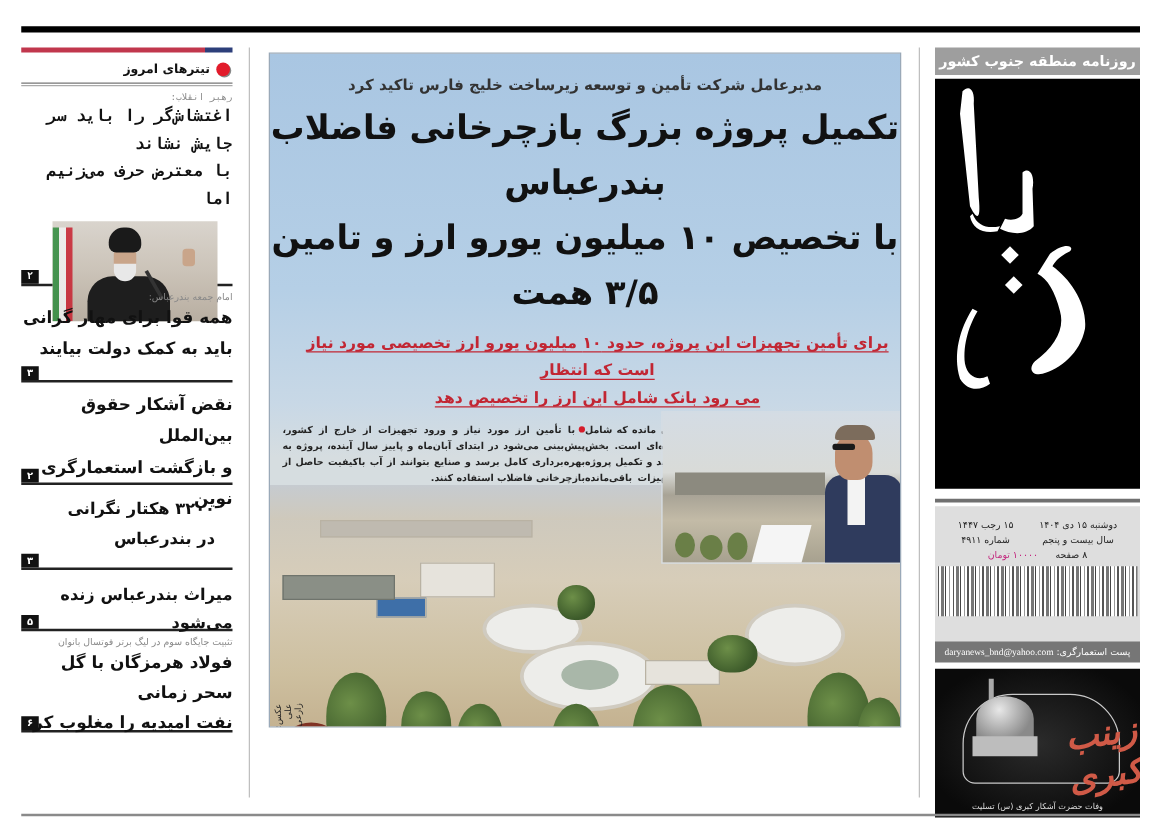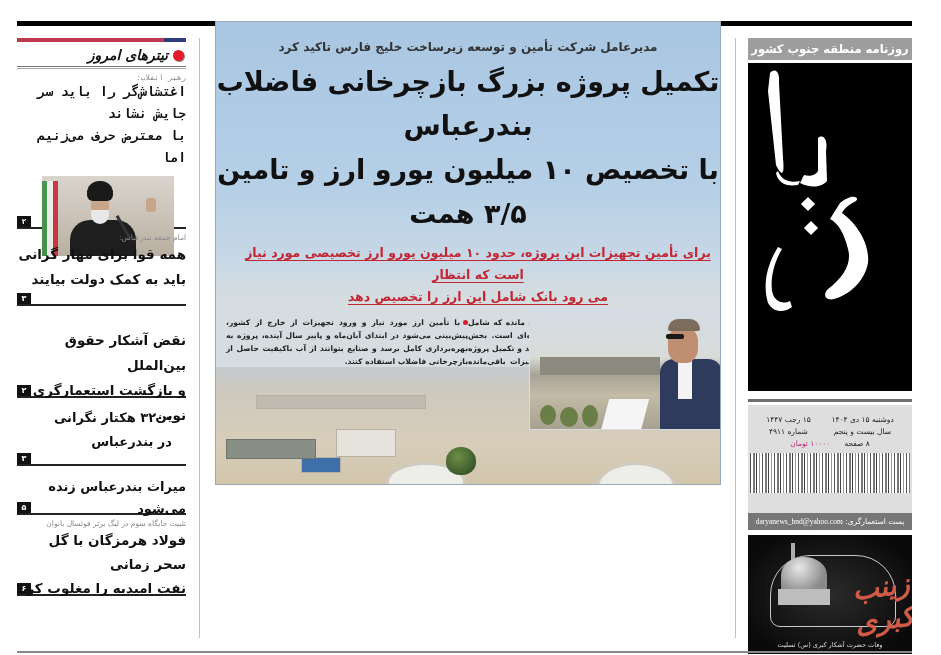--- a/index.html
+++ b/index.html
@@ -10,40 +10,40 @@
   .bottom-rule { position: absolute; left: 17px; top: 651px; width: 895px; height: 2px; background: #8a8a8a; }
   .vsep { position: absolute; width: 1px; background: #bfbfbf; }
 
   
   .left-col { position: absolute; left: 17px; top: 38px; width: 169px; height: 600px; }
   .left-col .accent-bar { height: 4px; display: flex; direction: ltr; }
   .left-col .accent-bar .red { flex: 1; background: #c1374d; }
   .left-col .accent-bar .blue { width: 22px; background: #2d3f7a; }
   .section-head { display: flex; align-items: center; justify-content: flex-start; height: 22px; margin-top: 2px; }
   .section-head .dot { width: 11px; height: 11px; border-radius: 50%; background: #e21b2b; margin-left: 5px; margin-right: 2px; box-shadow: 1px 1px 0 #888; }
-  .section-head .title { font-size: 14px; font-weight: bold; font-style: italic; color: #111; }
+  .section-head .title { font-size: 10px; font-weight: bold; color: #111; }
   .double-rule { border-top: 1px solid #777; border-bottom: 1px solid #aaa; height: 3px; margin-bottom: 4px; }
 
   .tease { position: relative; border-bottom: 2px solid #222; padding-bottom: 2px; }
   .tease .kicker { font-size: 7.5px; color: #888; text-align: right; margin-top: 4px; }
   .tease .head { font-size: 13px; font-weight: bold; line-height: 22px; text-align: right; color: #111; }
   .tease .page-num { position: absolute; left: 0; bottom: 0; width: 14px; height: 11px; background: #111; color: #fff; font-size: 8px; font-weight: bold; text-align: center; line-height: 11px; direction: ltr; }
   .tease-photo { width: 132px; height: 80px; margin: 6px 12px 4px auto; position: relative; overflow: hidden;
     background: linear-gradient(180deg, #d9d4cd 0%, #cbc3b8 50%, #b8aea1 100%); }
   .tease-photo .flag { position: absolute; left: 0; top: 5px; width: 16px; height: 75px;
     background: linear-gradient(90deg, #2e8b3c 0 33%, #f1f1f1 33% 66%, #c8202f 66% 100%); opacity: .85; }
   .tease-photo .turban { position: absolute; left: 45px; top: 5px; width: 26px; height: 20px; background: #1a1a1a; border-radius: 12px 12px 6px 6px; }
   .tease-photo .face { position: absolute; left: 49px; top: 22px; width: 18px; height: 22px; background: #c9a58a; border-radius: 5px; }
   .tease-photo .beard { position: absolute; left: 49px; top: 34px; width: 18px; height: 14px; background: #e8e8e8; border-radius: 0 0 9px 9px; }
   .tease-photo .robe { position: absolute; left: 28px; top: 44px; width: 66px; height: 40px; background: #1e1e1e; border-radius: 20px 20px 0 0; }
   .tease-photo .mic { position: absolute; left: 80px; top: 38px; width: 3px; height: 26px; background: #333; transform: rotate(-30deg); }
   .tease-photo .hand { position: absolute; left: 104px; top: 22px; width: 10px; height: 14px; background: #c9a58a; border-radius: 3px; }
 
   
-  .center { position: absolute; left: 215px; top: 21px; width: 506px; height: 464px; overflow: hidden;
+  .center { position: absolute; left: 215px; top: 42px; width: 506px; height: 540px; overflow: hidden;
     background: linear-gradient(180deg, #a9c6e2 0%, #b5cfe6 35%, #c8d8e6 52%, #d6dde0 60%); border: 1px solid #9aa9b8; }
   .center .supra { font-size: 12px; color: #333; text-align: center; margin-top: 18px; font-weight: bold; }
   .center .head { font-size: 27px; font-weight: 900; text-align: center; line-height: 44px; color: #111; margin-top: 6px; letter-spacing: -0.5px; }
   .center .sub { font-size: 12.5px; font-weight: bold; color: #c22633; text-align: center; line-height: 22px; margin-top: 6px; margin-left: 20px; }
   .center .sub span { text-decoration: underline; text-decoration-color: #c22633; text-underline-offset: 3px; }
   .cols { display: flex; justify-content: space-between; padding: 0 10px; margin-top: 8px; direction: rtl; }
   .cols .col { width: 242px; font-size: 7.6px; line-height: 13px; text-align: justify; color: #222; font-weight: bold; }
   .cols .col .bullet { display: inline-block; width: 5px; height: 5px; border-radius: 50%; background: #d51c2b; margin-left: 3px; vertical-align: middle; }
   .read-more { font-size: 7.5px; color: #c22633; font-weight: bold; margin-top: 3px; display: flex; align-items: center; gap: 3px; }
   .read-more .arrow { color: #111; font-size: 9px; }
@@ -128,21 +128,21 @@
 
   <div class="tease" style="height:73px;">
     <div class="kicker">امام جمعه بندرعباس:</div>
     <div class="head" style="font-size:13.5px; line-height:25px;">
       <div>همه قوا برای مهار گرانی</div>
       <div>باید به کمک دولت بیایند</div>
     </div>
     <span class="page-num">۳</span>
   </div>
 
-  <div class="tease" style="height:92px; padding-top:22px;">
+  <div class="tease" style="height:82px; padding-top:6px;">
     <div class="head" style="font-size:13.5px; line-height:25px;">
       <div>نقض آشکار حقوق بین‌الملل</div>
       <div>و بازگشت استعمارگری نوین</div>
     </div>
     <span class="page-num">۲</span>
   </div>
 
   <div class="tease" style="height:68px; padding-top:8px;">
     <div class="head" style="font-size:13px; line-height:24px; padding-right:14px;">
       <div>۳۲۰۰ هکتار نگرانی</div>

